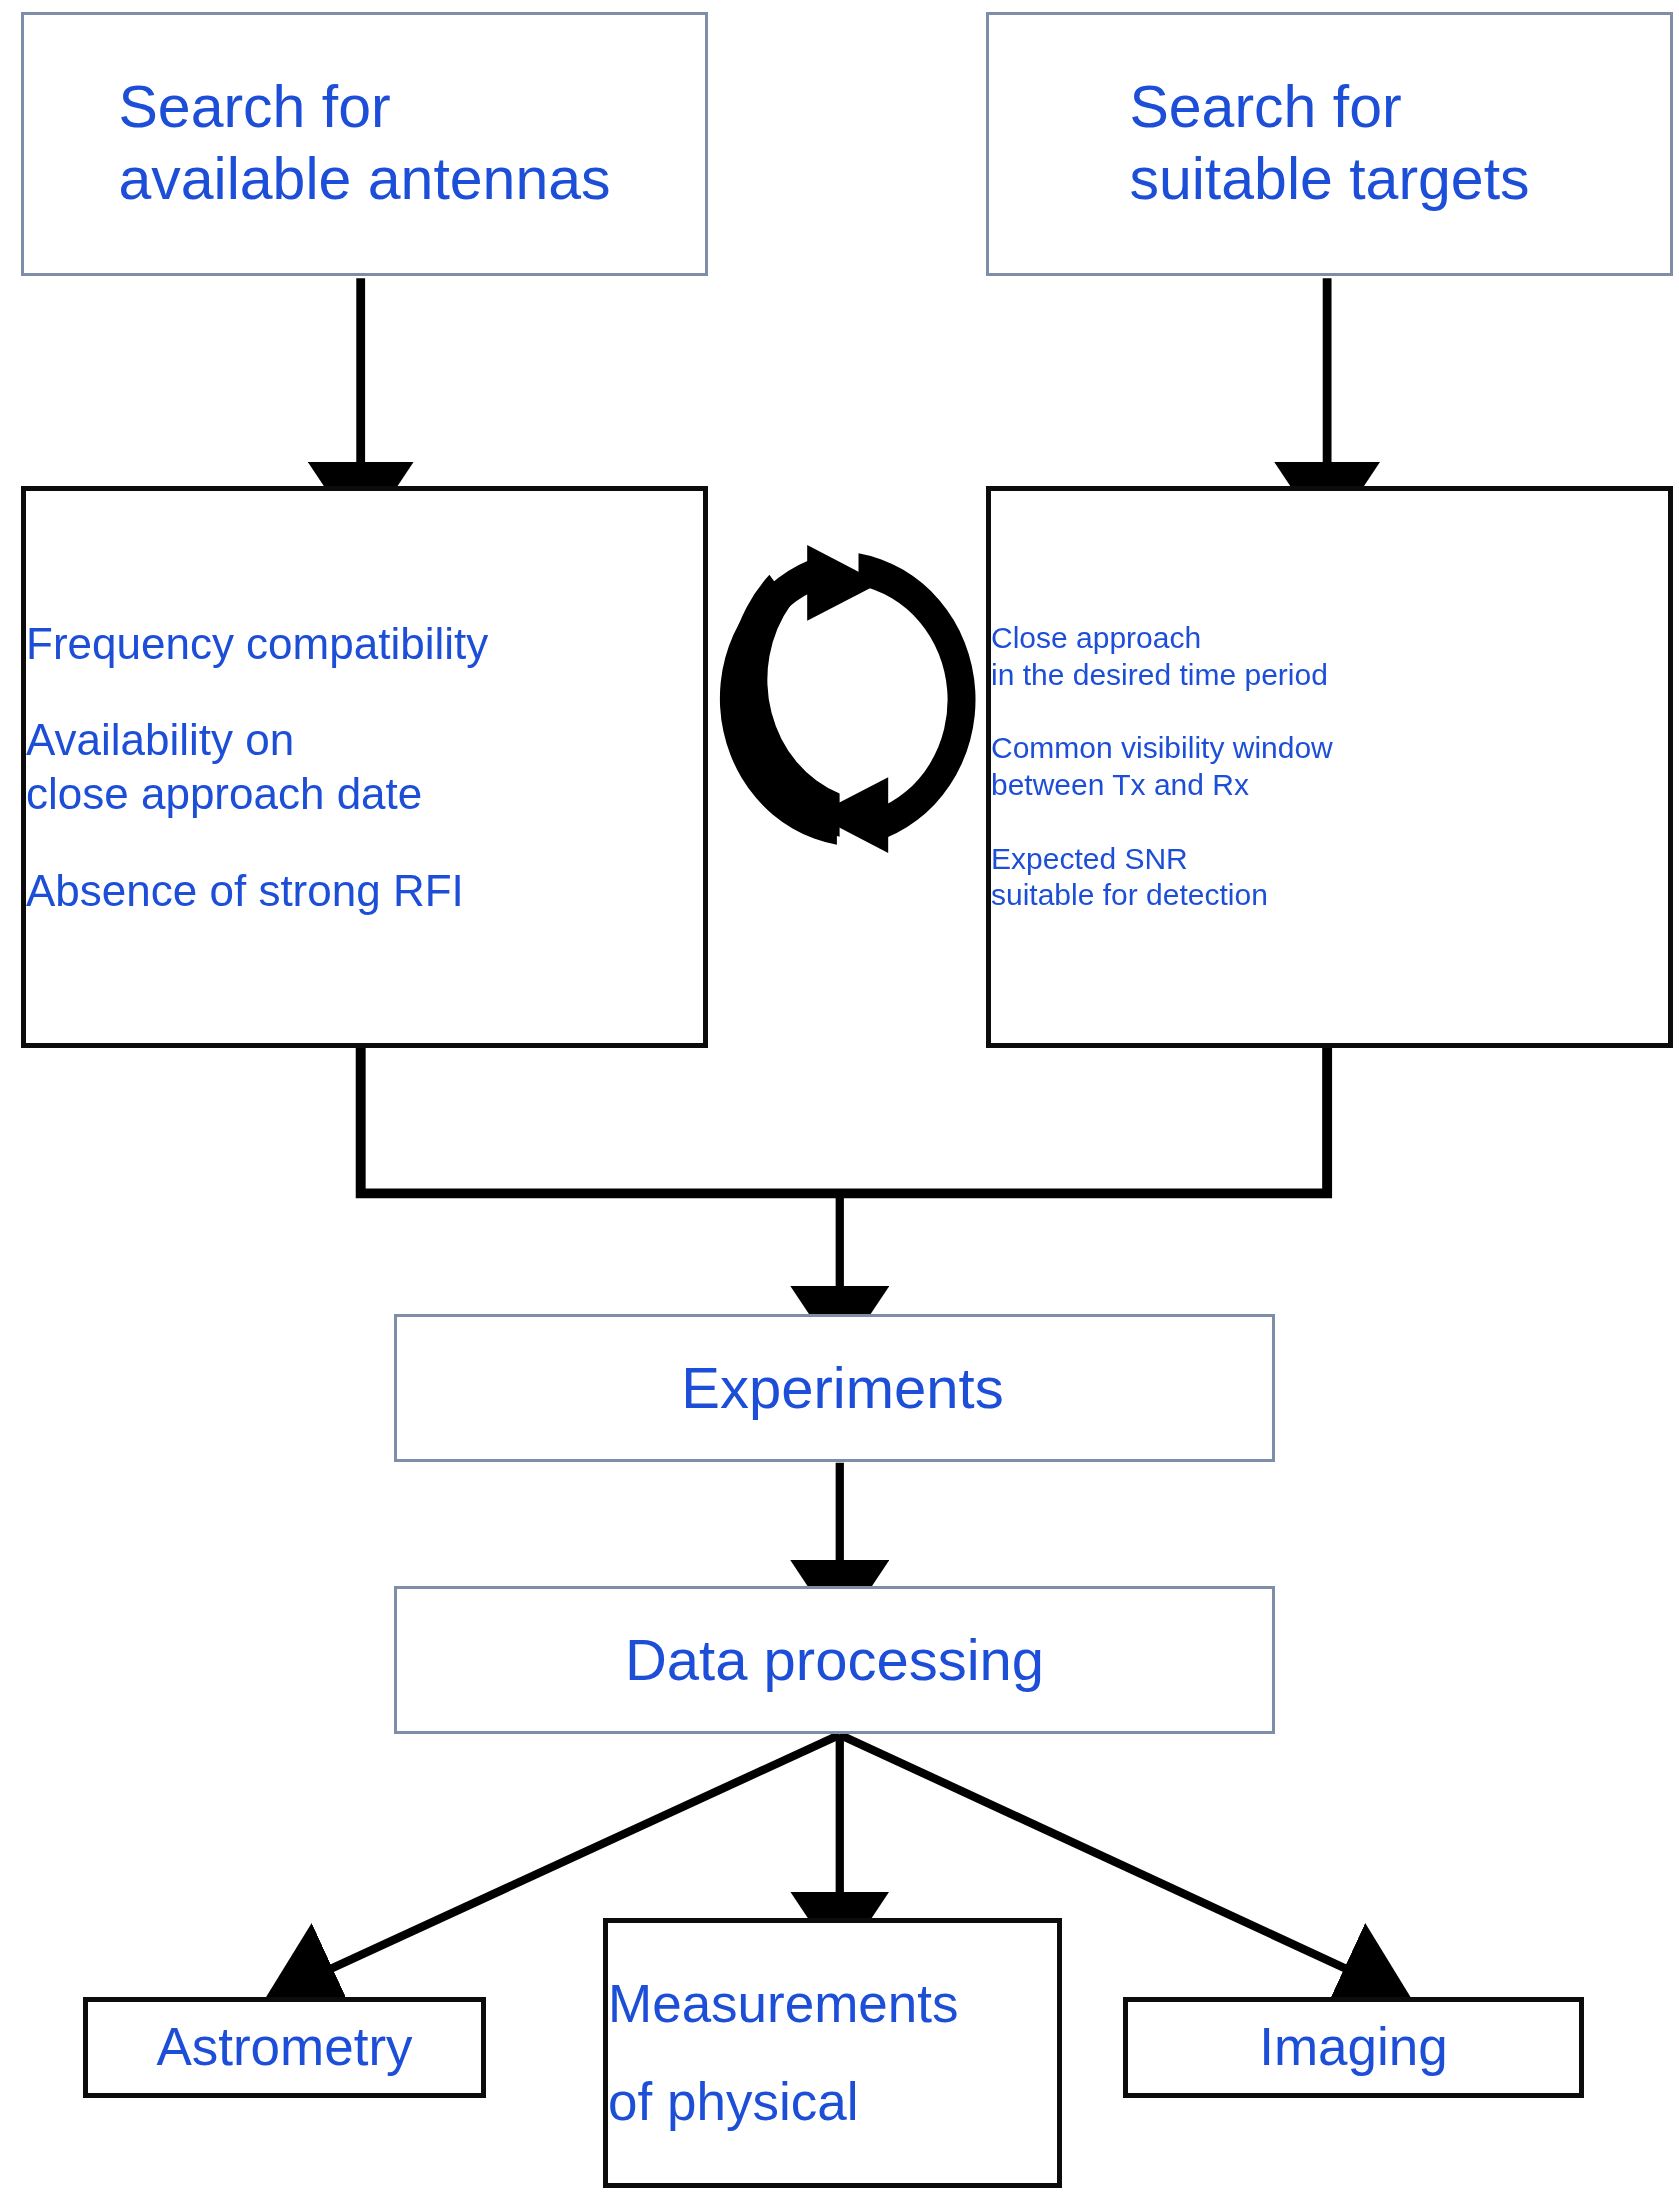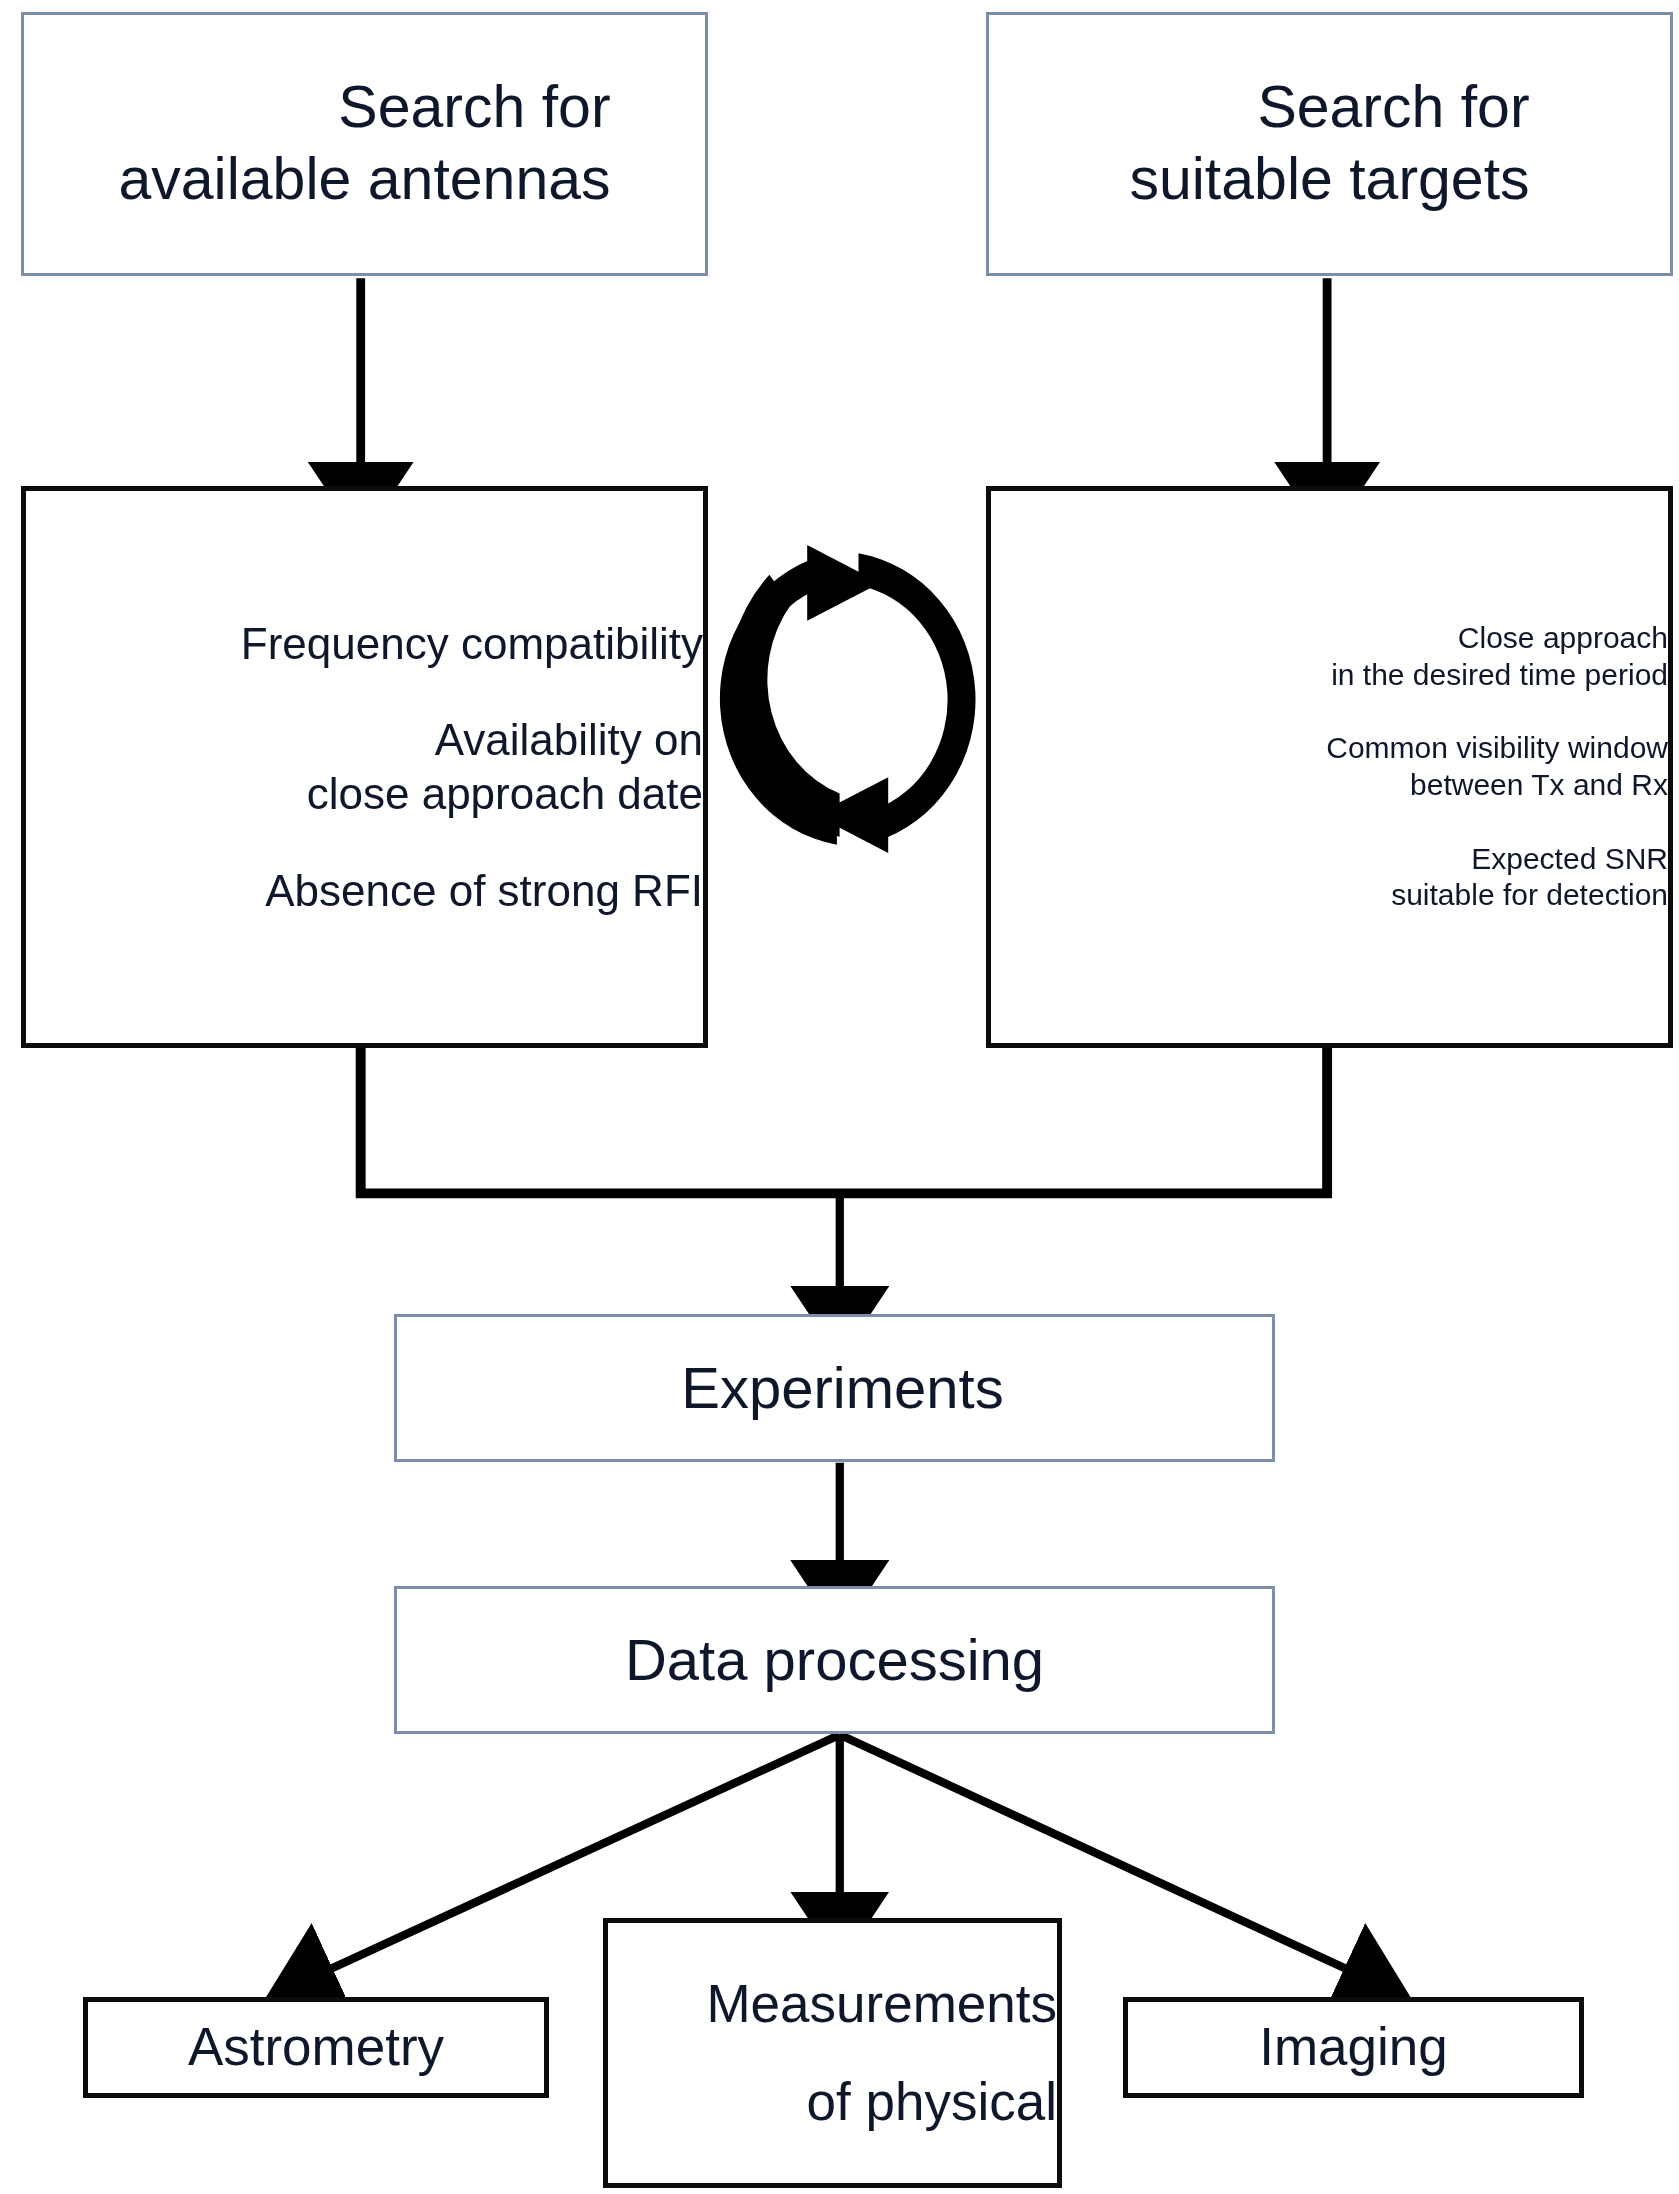--- a/index.html
+++ b/index.html
@@ -17,22 +17,22 @@
     background: #ffffff;
     overflow: hidden;
   }
   .node {
     position: absolute;
     box-sizing: border-box;
     background: #ffffff;
     display: flex;
     align-items: center;
     justify-content: center;
-    text-align: right;
-    color: #0f172a;
+    text-align: left;
+    color: #1d4ed8;
     line-height: 1.22;
   }
   
   .node.blue {
     border: 3.9px solid #7E8EA8;
   }
   
   .node.black {
     border: 5px solid #0c0c0c;
   }
@@ -72,21 +72,21 @@
     font-size: 58px;
     padding-left: 16px;
   }
   #node-data-processing {
     left: 394px; top: 1586px; width: 881px; height: 148px;
     font-size: 58px;
   }
 
   
   #node-astrometry {
-    left: 83px; top: 1997px; width: 466px; height: 101px;
+    left: 83px; top: 1997px; width: 403px; height: 101px;
     font-size: 53px;
   }
   #node-measurements {
     left: 603px; top: 1918px; width: 459px; height: 270px;
     font-size: 53px;
   }
   #node-measurements .ml-lines {
     display: flex; flex-direction: column; gap: 33px; width: 100%;
   }
   #node-imaging {

